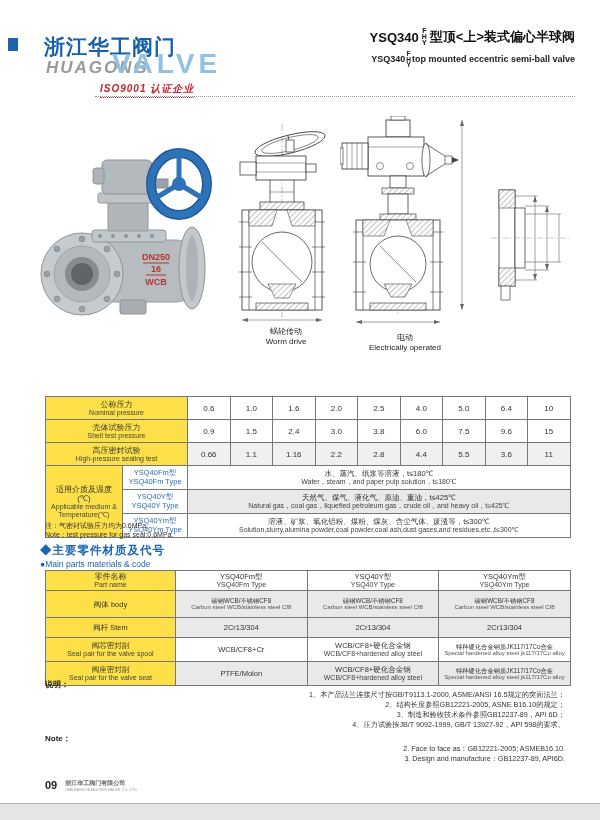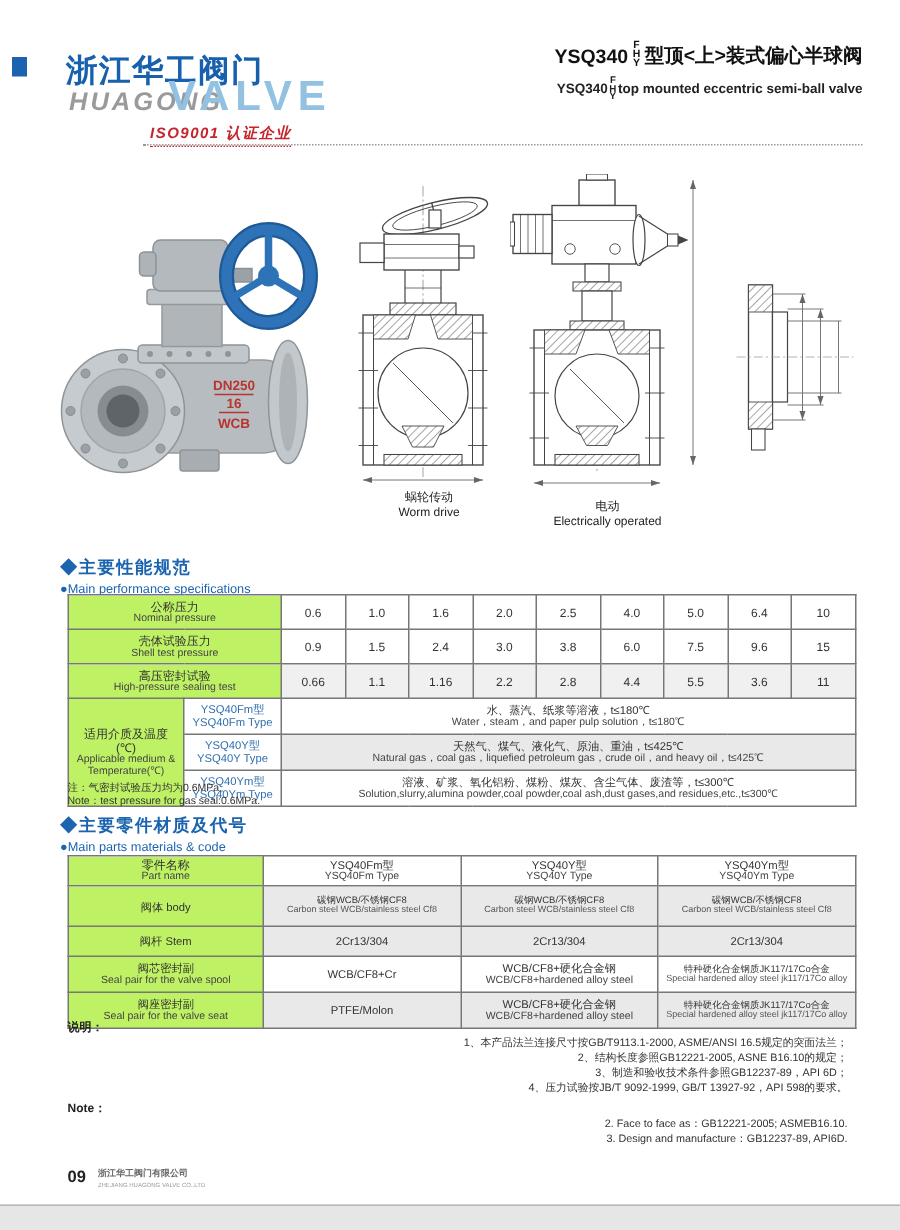--- a/index.html
+++ b/index.html
@@ -29,21 +29,21 @@
   .fig-cap{text-align:center;font-size:8px;line-height:10px;color:#222;margin-top:1px;}
 
   
   .sec-cn{font-size:11.5px;font-weight:700;color:#1a64b0;letter-spacing:1px;}
   .sec-en{font-size:8.5px;color:#1a64b0;margin-top:1px;}
 
   
   table{border-collapse:collapse;table-layout:fixed;width:525px;background:#fff;}
   td{border:1px solid #777;text-align:center;vertical-align:middle;padding:1px 2px;overflow:hidden;}
   .t1,.t2{border:1.5px solid #333;}
-  .lblcell{background:#bef264;}
+  .lblcell{background:#fde047;}
   .graycell{background:#e9e9e9;}
   .lightgray{background:#f0f0f0;}
   .cn1{font-size:8px;line-height:9px;color:#333;}
   .en1{font-size:7px;line-height:8px;color:#444;}
   .val{font-size:8px;color:#333;}
   .typ{font-size:7.5px;line-height:8.5px;color:#2f6fae;}
   .desc-cn{font-size:7.5px;line-height:9px;color:#333;}
   .desc-en{font-size:7px;line-height:8px;color:#444;}
   .m1{font-size:7.5px;line-height:9px;color:#333;}
   .m2{font-size:7px;line-height:8px;color:#444;}
@@ -280,24 +280,20 @@
         </g>
         <polygon points="50,10 48,16 52,16" fill="#666"></polygon>
           <polygon points="50,94 48,88 52,88" fill="#666"></polygon>
         <polygon points="62,20 60,26 64,26" fill="#666"></polygon>
           <polygon points="62,84 60,78 64,78" fill="#666"></polygon>
         <rect x="16" y="100" width="9" height="14" fill="#fff" stroke="#444" stroke-width="0.7"></rect>
       </svg>
     </div>
   </div>
 
-  <div class="abs" style="left:40px;top:371px;">
-    <div class="sec-cn">◆主要性能规范</div>
-    <div class="sec-en">●Main performance specifications</div>
-  </div>
 
   <table class="t1 abs" style="left:45px;top:396px;">
     <colgroup>
       <col style="width:77px">
         <col style="width:65px">
       <col style="width:42.5px">
         <col style="width:42.5px">
         <col style="width:42.5px">
         <col style="width:42.5px">
       <col style="width:42.5px">

